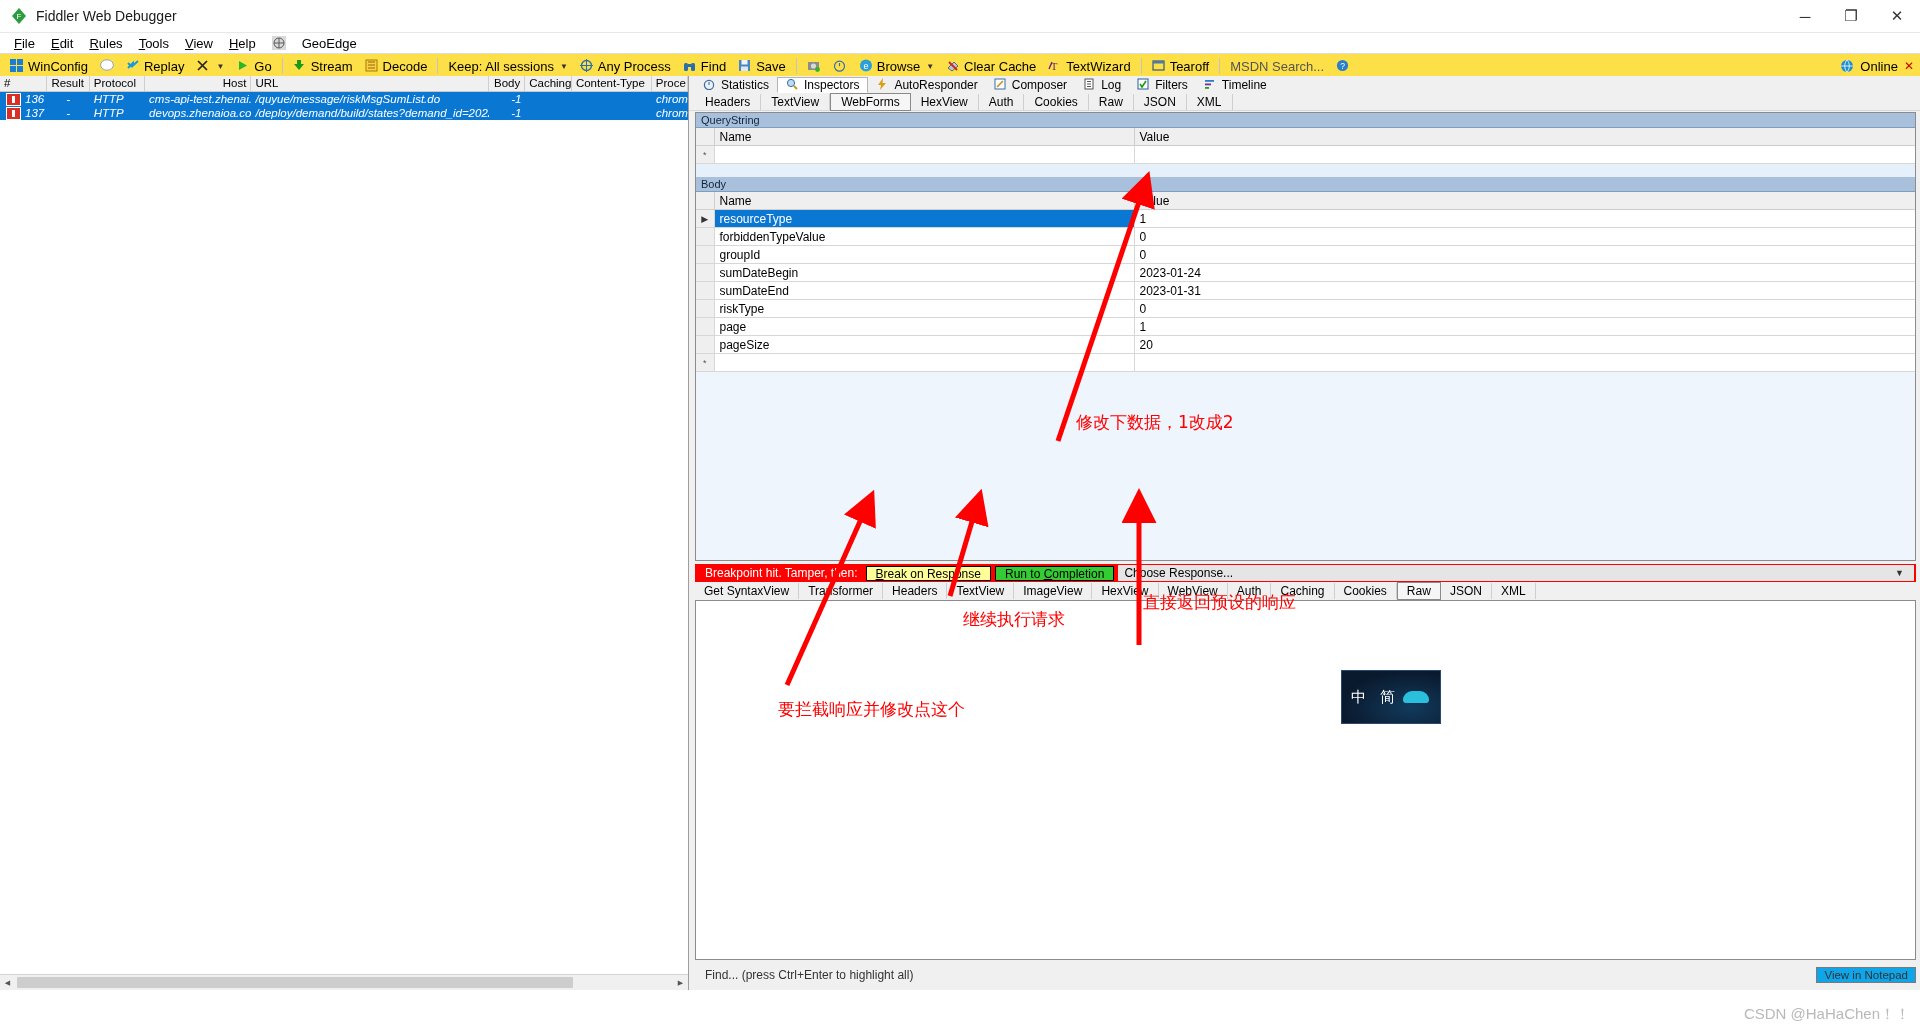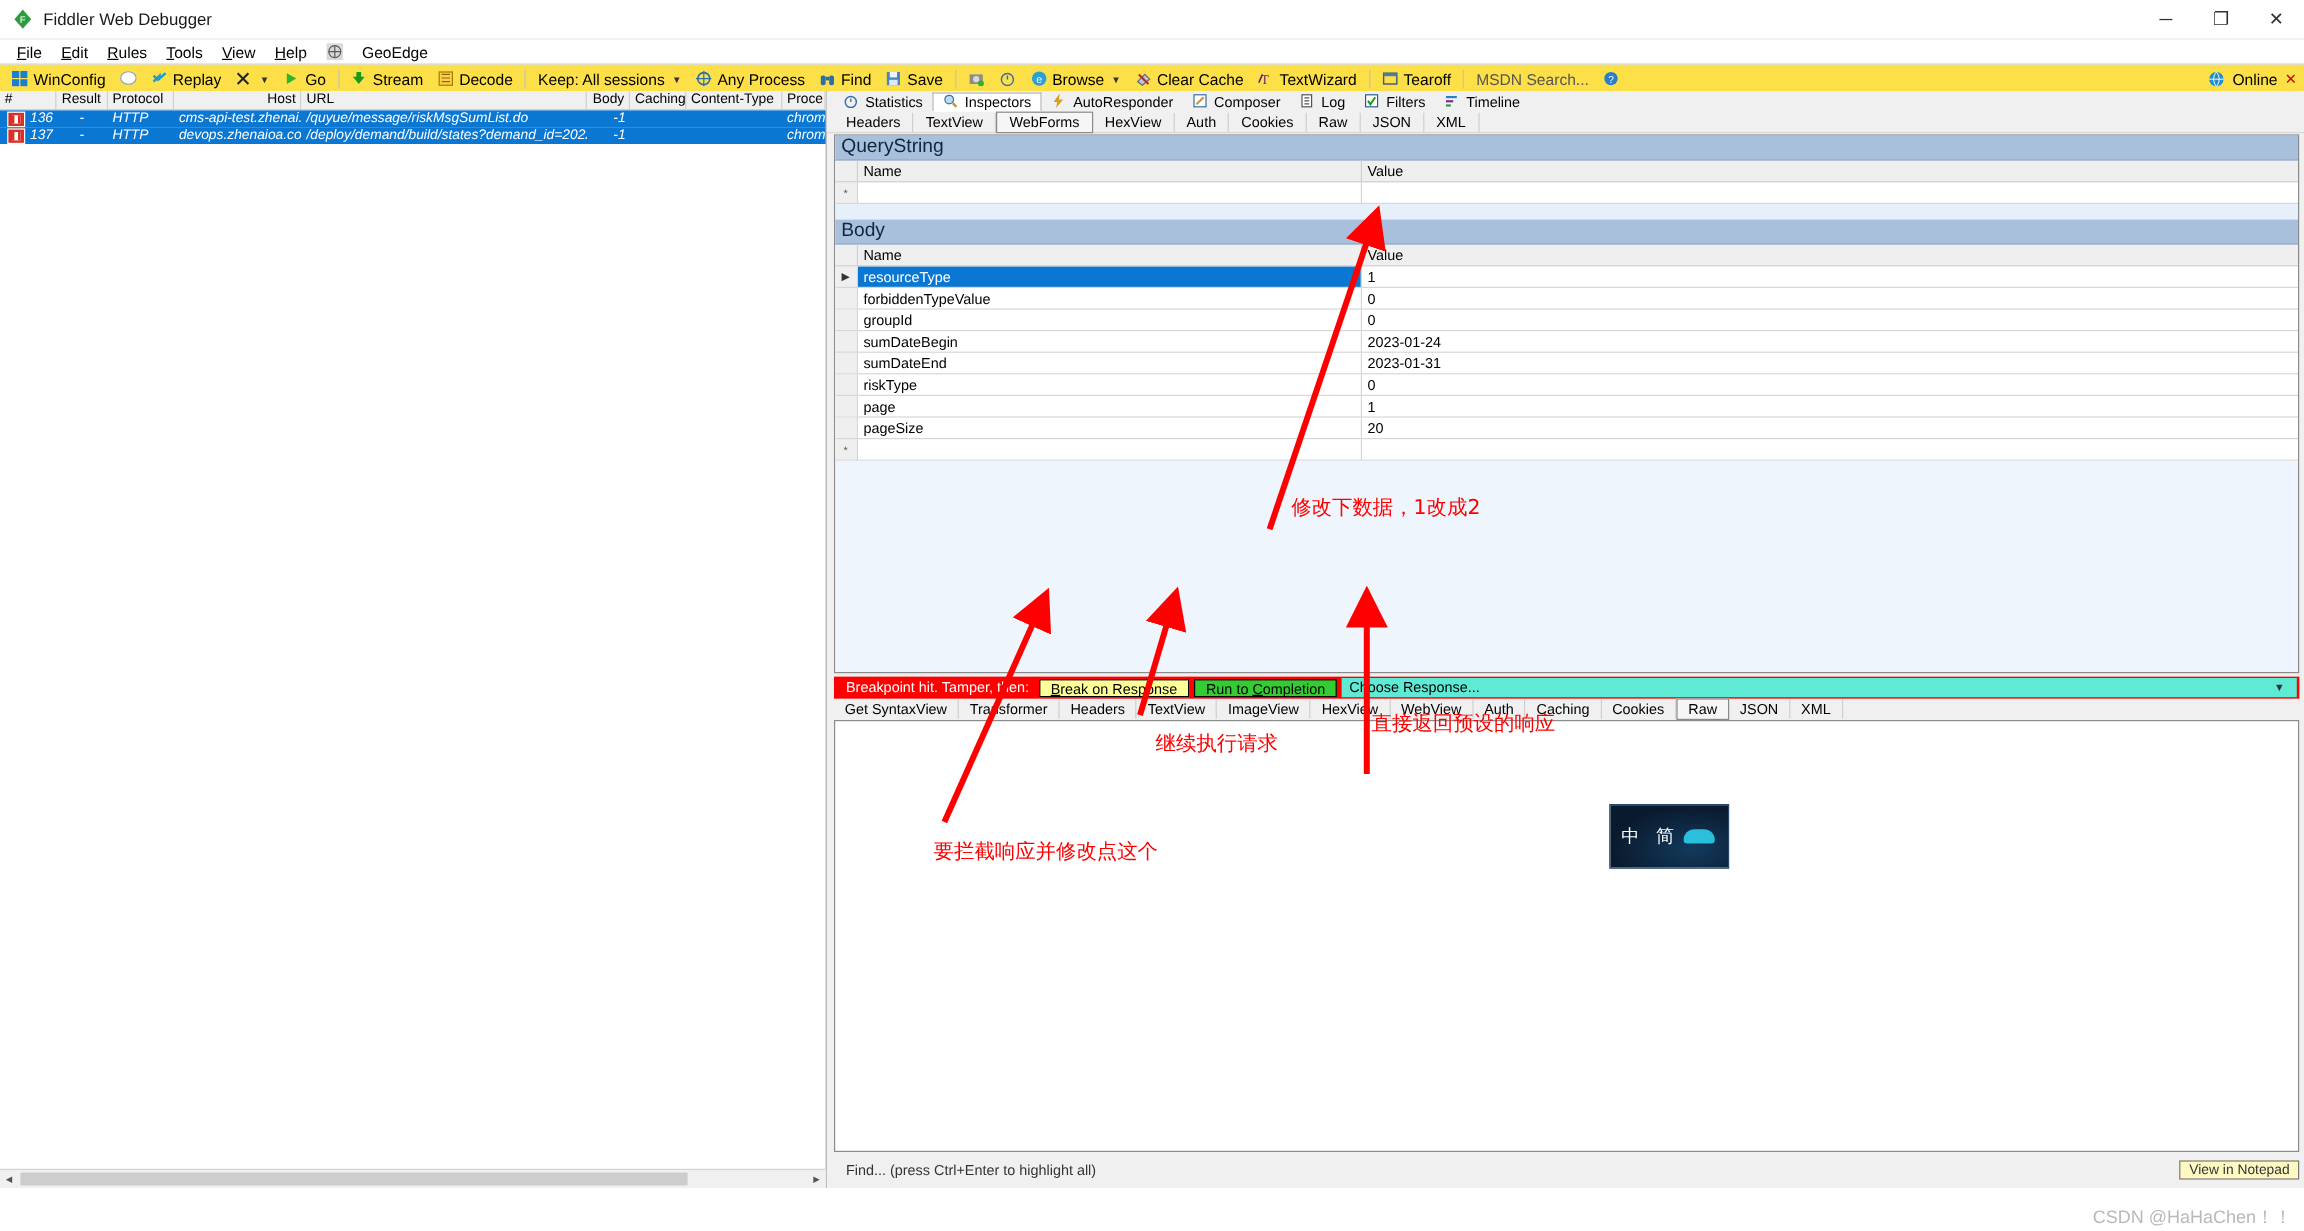--- a/index.html
+++ b/index.html
@@ -62,53 +62,53 @@
   #right-pane{position:absolute;left:689px;right:0;top:76px;bottom:36px;background:#f0f0f0;}
   #insp-tabs{height:17px;display:flex;align-items:flex-end;padding-left:6px;background:#f0f0f0;font-size:12px;gap:0;}
   .itab{display:flex;align-items:center;gap:4px;padding:1px 8px;height:16px;box-sizing:border-box;white-space:nowrap;}
   .itab.active{background:#fff;border:1px solid #b5b5b5;border-bottom:1px solid #fff;}
   #sub-tabs{height:17px;display:flex;align-items:center;padding-left:6px;background:#f0f0f0;font-size:12px;border-bottom:1px solid #d8d8d8;}
   .stab{padding:1px 10px;border-right:1px solid #cfcfcf;white-space:nowrap;}
   .stab.active{background:#f6f6f6;border:1px solid #8a8a8a;}
 
   
   #webforms{position:absolute;left:6px;right:4px;top:36px;height:447px;background:#eef5fd;border:1px solid #8b8b8b;overflow:hidden;}
-  .section-title{background:#a8c0dc;font-size:16px;padding:1px 5px;border-bottom:1px solid #7e9ec0;color:#10263b;}
+  .section-title{background:#a8c0dc;font-size:11px;padding:1px 5px;border-bottom:1px solid #7e9ec0;color:#10263b;}
   .tbl{width:100%;border-collapse:collapse;table-layout:fixed;background:#fff;}
   .tbl th{background:#efefef;font-weight:normal;font-size:12px;text-align:left;padding:1px 5px;
           border-right:1px solid #cfcfcf;border-bottom:1px solid #cfcfcf;height:15px;}
   .tbl td{font-size:12px;padding:1px 5px;border-right:1px solid #d7d7d7;border-bottom:1px solid #d7d7d7;height:15px;
           white-space:nowrap;overflow:hidden;background:#fff;}
   .tbl tr.sel td{background:#0a78d2;color:#fff;}
   td.rowhdr{width:18px;background:#efefef;text-align:center;color:#555;font-size:9px;padding:0;}
   .spacer-strip{height:13px;background:#e6f0fa;}
   #blankfill{background:#eef5fd;}
 
   
   #bpbar{position:absolute;left:6px;right:4px;top:488px;height:18px;background:#ff0000;border:2px solid #ff0000;
          box-sizing:border-box;display:flex;align-items:center;font-size:12px;color:#fff;}
   #bpmsg{padding:0 8px;white-space:nowrap;}
   .bpbtn{height:15px;line-height:15px;padding:0 9px;font-size:12px;color:#000;border:1px solid #000;
          box-sizing:border-box;white-space:nowrap;}
   #btn-break{background:#ffff99;margin-right:4px;}
   #btn-run{background:#33cc33;}
-  #choose-resp{flex:1;background:#5eead4;color:#000;height:16px;line-height:16px;padding:0 6px;margin-left:4px;
+  #choose-resp{flex:1;background:#e5e5e5;color:#000;height:16px;line-height:16px;padding:0 6px;margin-left:4px;
                display:flex;align-items:center;justify-content:space-between;}
   #choose-caret{font-size:9px;color:#333;padding-right:4px;}
 
   
   #resp-tabs{position:absolute;left:6px;right:4px;top:507px;height:16px;display:flex;align-items:center;
              background:#f0f0f0;font-size:12px;}
   .rtab{padding:1px 9px;border-right:1px solid #cfcfcf;white-space:nowrap;}
   .rtab.active{background:#f6f6f6;border:1px solid #8a8a8a;}
   #resp-body{position:absolute;left:6px;right:4px;top:524px;bottom:30px;background:#fff;border:1px solid #8b8b8b;}
   #find-bar{position:absolute;left:12px;right:4px;bottom:6px;height:18px;background:#f0f0f0;
             display:flex;align-items:center;font-size:12px;color:#333;}
   #find-text{padding-left:4px;}
-  #view-notepad{margin-left:auto;border:1px solid #7a7a7a;background:#fef9c3;padding:1px 7px;font-size:11.5px;text-align:right;}
+  #view-notepad{margin-left:auto;border:1px solid #7a7a7a;background:#0ea5e9;padding:1px 7px;font-size:11.5px;text-align:right;}
 
   
   #watermark{position:absolute;left:1341px;top:670px;width:98px;height:52px;
              background:radial-gradient(ellipse at 70% 70%, #123a5c 0%, #0a1a2e 70%);
              border:1px solid #2b4a6b;display:flex;align-items:center;}
   #wm-cn{color:#fff;font-size:15px;margin-left:9px;}
   #wm-jian{color:#fff;font-size:15px;margin-left:14px;}
   #wm-car{margin-left:8px;width:26px;height:12px;background:#2fd8f5;border-radius:9px 9px 3px 3px;opacity:.85;}
 
   

